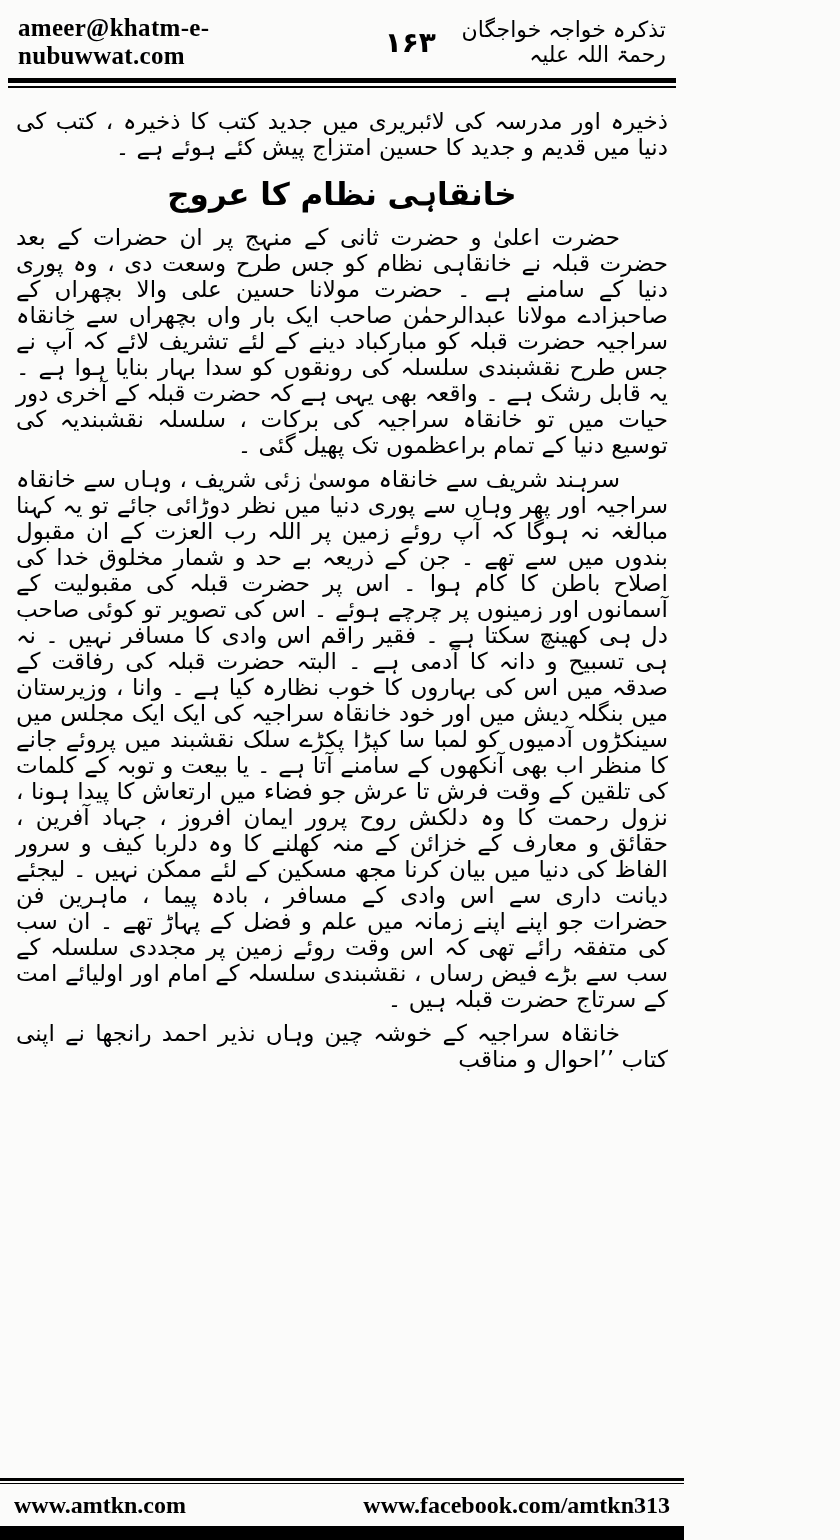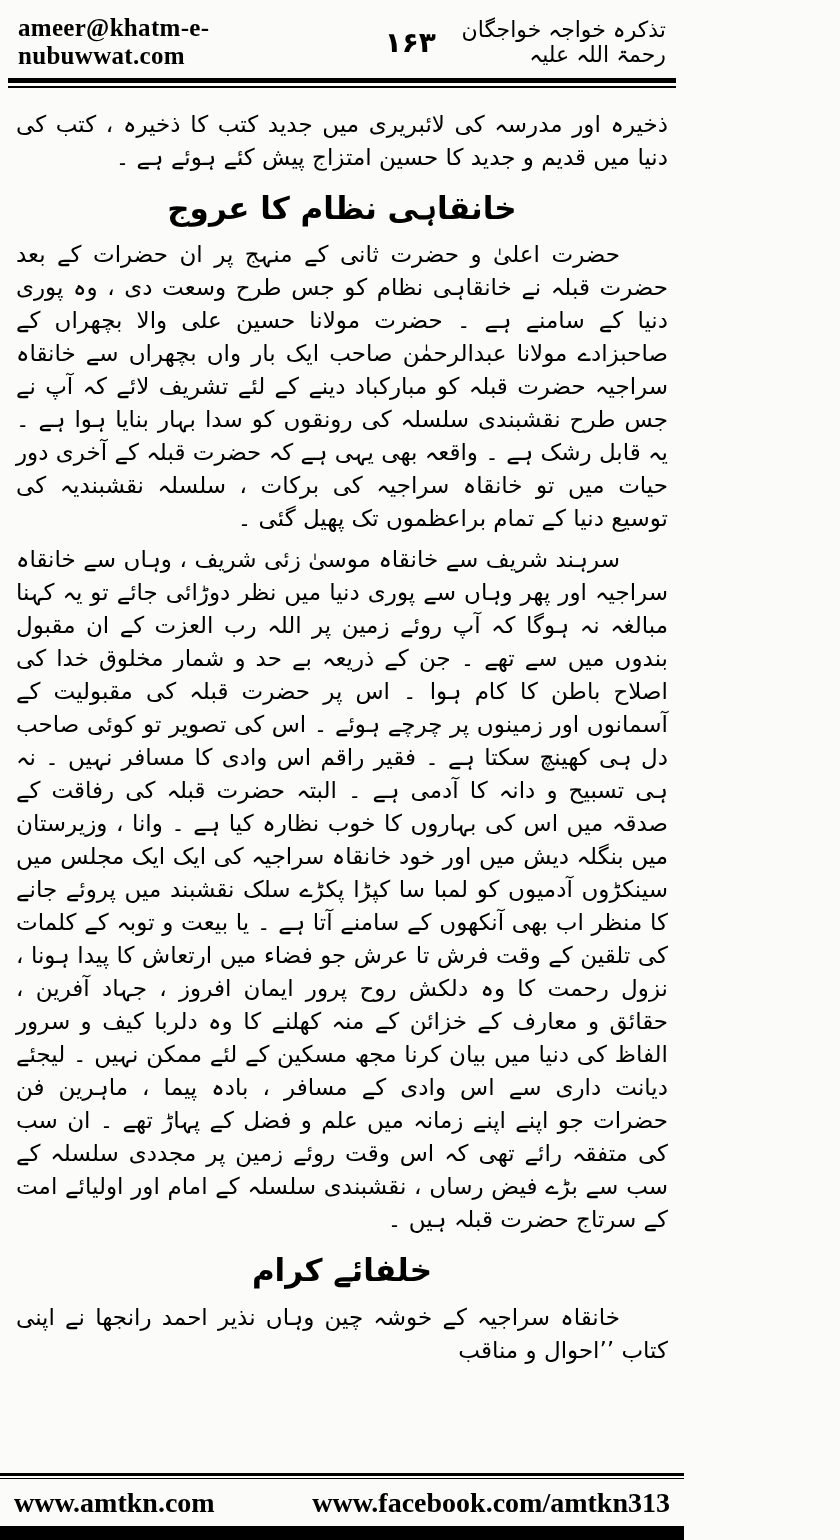--- a/index.html
+++ b/index.html
@@ -50,21 +50,21 @@
     border-bottom: 2px solid #000;
   }
   
   .content {
     direction: rtl;
     padding: 20px 16px 0 16px;
   }
   .para {
     margin: 0 0 8px 0;
     font-size: 23px;
-    line-height: 33px;
+    line-height: 26px;
     text-align: justify;
     text-align-last: right;
     text-indent: 48px;
   }
   .para.no-indent { text-indent: 0; }
   .heading {
     margin: 14px 0 10px 0;
     text-align: center;
     font-size: 31px;
     font-weight: bold;
@@ -81,21 +81,21 @@
     border-top: 3px solid #000;
     border-bottom: 1px solid #000;
   }
   .footer-links {
     display: flex;
     justify-content: space-between;
     align-items: center;
     padding: 5px 14px 7px 14px;
     font-family: "Liberation Serif", serif;
     font-weight: bold;
-    font-size: 28px;
+    font-size: 24px;
     direction: ltr;
   }
   .footer-bar {
     height: 14px;
     background: #000;
   }
 </style>
 </head>
 <body>
 
@@ -111,21 +111,20 @@
 
   <main class="content">
     <p class="para no-indent">ذخیرہ اور مدرسہ کی لائبریری میں جدید کتب کا ذخیرہ ، کتب کی دنیا میں قدیم و جدید کا حسین امتزاج پیش کئے ہوئے ہے ۔</p>
 
     <h2 class="heading">خانقاہی نظام کا عروج</h2>
 
     <p class="para">حضرت اعلیٰ و حضرت ثانی کے منہج پر ان حضرات کے بعد حضرت قبلہ نے خانقاہی نظام کو جس طرح وسعت دی ، وہ پوری دنیا کے سامنے ہے ۔ حضرت مولانا حسین علی والا بچھراں کے صاحبزادے مولانا عبدالرحمٰن صاحب ایک بار واں بچھراں سے خانقاہ سراجیہ حضرت قبلہ کو مبارکباد دینے کے لئے تشریف لائے کہ آپ نے جس طرح نقشبندی سلسلہ کی رونقوں کو سدا بہار بنایا ہوا ہے ۔ یہ قابل رشک ہے ۔ واقعہ بھی یہی ہے کہ حضرت قبلہ کے آخری دور حیات میں تو خانقاہ سراجیہ کی برکات ، سلسلہ نقشبندیہ کی توسیع دنیا کے تمام براعظموں تک پھیل گئی ۔</p>
 
     <p class="para">سرہند شریف سے خانقاہ موسیٰ زئی شریف ، وہاں سے خانقاہ سراجیہ اور پھر وہاں سے پوری دنیا میں نظر دوڑائی جائے تو یہ کہنا مبالغہ نہ ہوگا کہ آپ روئے زمین پر اللہ رب العزت کے ان مقبول بندوں میں سے تھے ۔ جن کے ذریعہ بے حد و شمار مخلوق خدا کی اصلاح باطن کا کام ہوا ۔ اس پر حضرت قبلہ کی مقبولیت کے آسمانوں اور زمینوں پر چرچے ہوئے ۔ اس کی تصویر تو کوئی صاحب دل ہی کھینچ سکتا ہے ۔ فقیر راقم اس وادی کا مسافر نہیں ۔ نہ ہی تسبیح و دانہ کا آدمی ہے ۔ البتہ حضرت قبلہ کی رفاقت کے صدقہ میں اس کی بہاروں کا خوب نظارہ کیا ہے ۔ وانا ، وزیرستان میں بنگلہ دیش میں اور خود خانقاہ سراجیہ کی ایک ایک مجلس میں سینکڑوں آدمیوں کو لمبا سا کپڑا پکڑے سلک نقشبند میں پروئے جانے کا منظر اب بھی آنکھوں کے سامنے آتا ہے ۔ یا بیعت و توبہ کے کلمات کی تلقین کے وقت فرش تا عرش جو فضاء میں ارتعاش کا پیدا ہونا ، نزول رحمت کا وہ دلکش روح پرور ایمان افروز ، جہاد آفرین ، حقائق و معارف کے خزائن کے منہ کھلنے کا وہ دلربا کیف و سرور الفاظ کی دنیا میں بیان کرنا مجھ مسکین کے لئے ممکن نہیں ۔ لیجئے دیانت داری سے اس وادی کے مسافر ، بادہ پیما ، ماہرین فن حضرات جو اپنے اپنے زمانہ میں علم و فضل کے پہاڑ تھے ۔ ان سب کی متفقہ رائے تھی کہ اس وقت روئے زمین پر مجددی سلسلہ کے سب سے بڑے فیض رساں ، نقشبندی سلسلہ کے امام اور اولیائے امت کے سرتاج حضرت قبلہ ہیں ۔</p>
 
-    <h2 class="heading">خلفائے کرام</h2>
 
     <p class="para">خانقاہ سراجیہ کے خوشہ چین وہاں نذیر احمد رانجھا نے اپنی کتاب ’’احوال و مناقب</p>
   </main>
 
   <footer class="footer">
     <div class="footer-rule"></div>
     <div class="footer-links">
       <span>www.amtkn.com</span>
       <span>www.facebook.com/amtkn313</span>
     </div>

